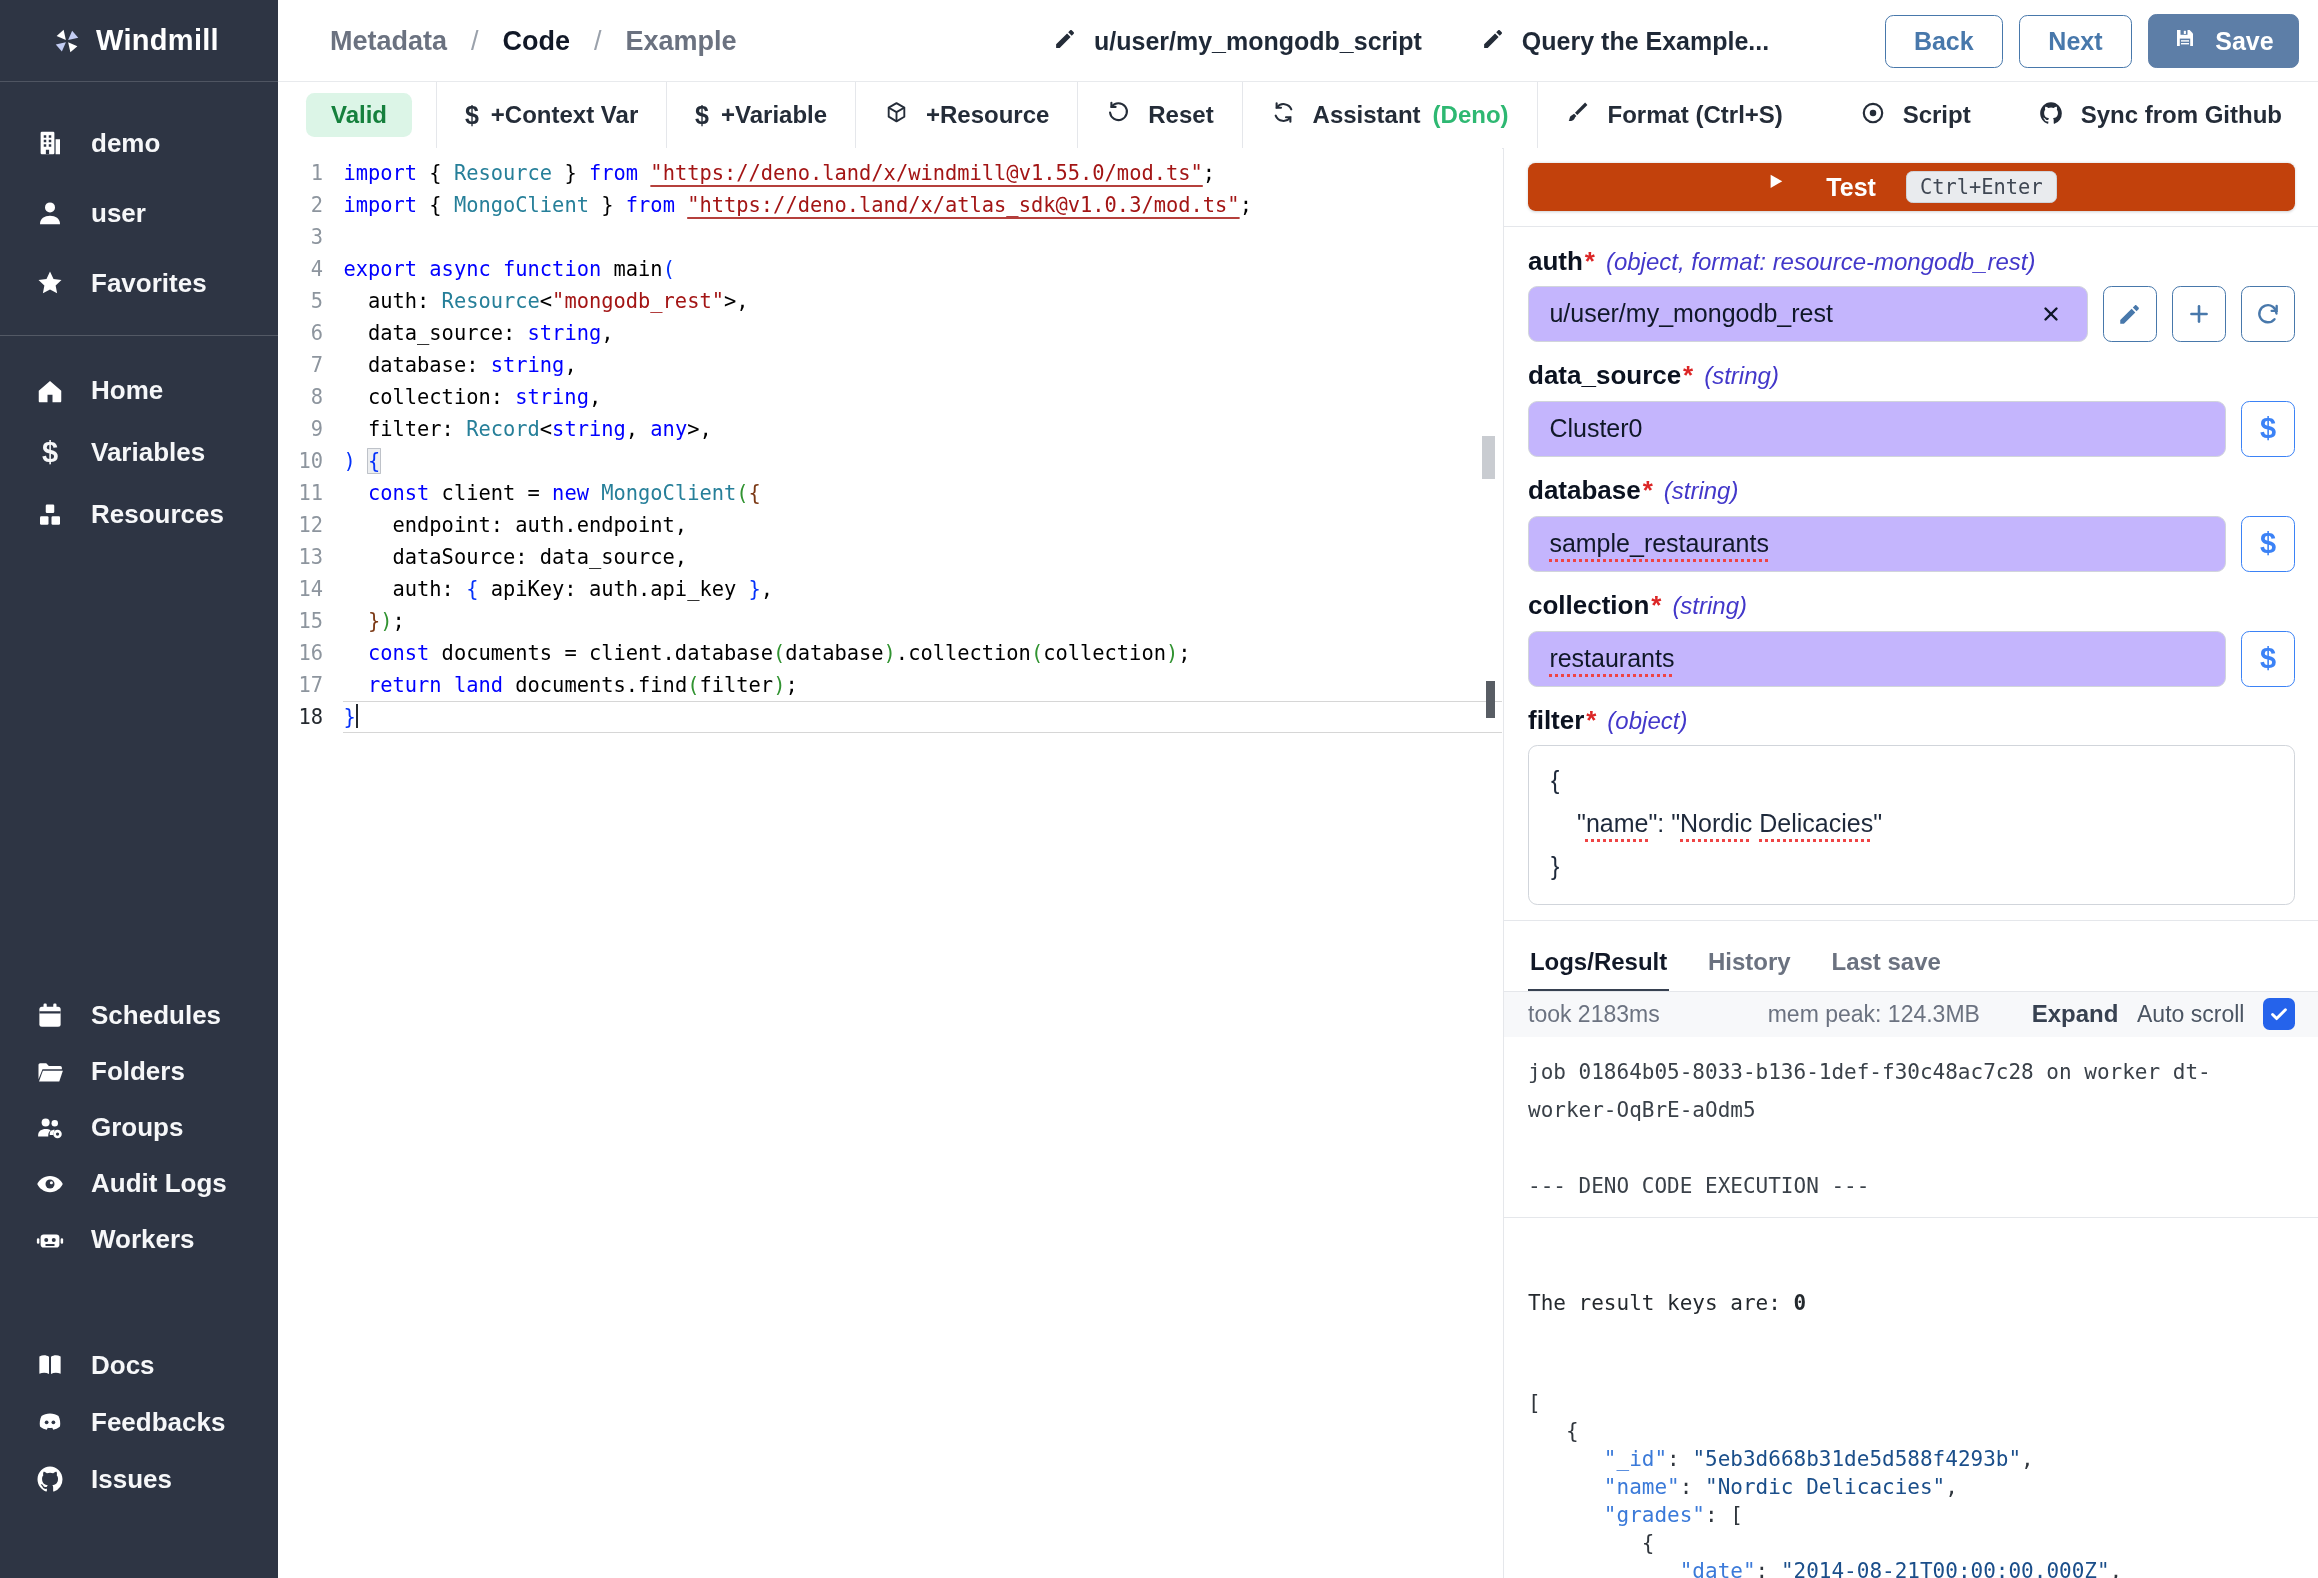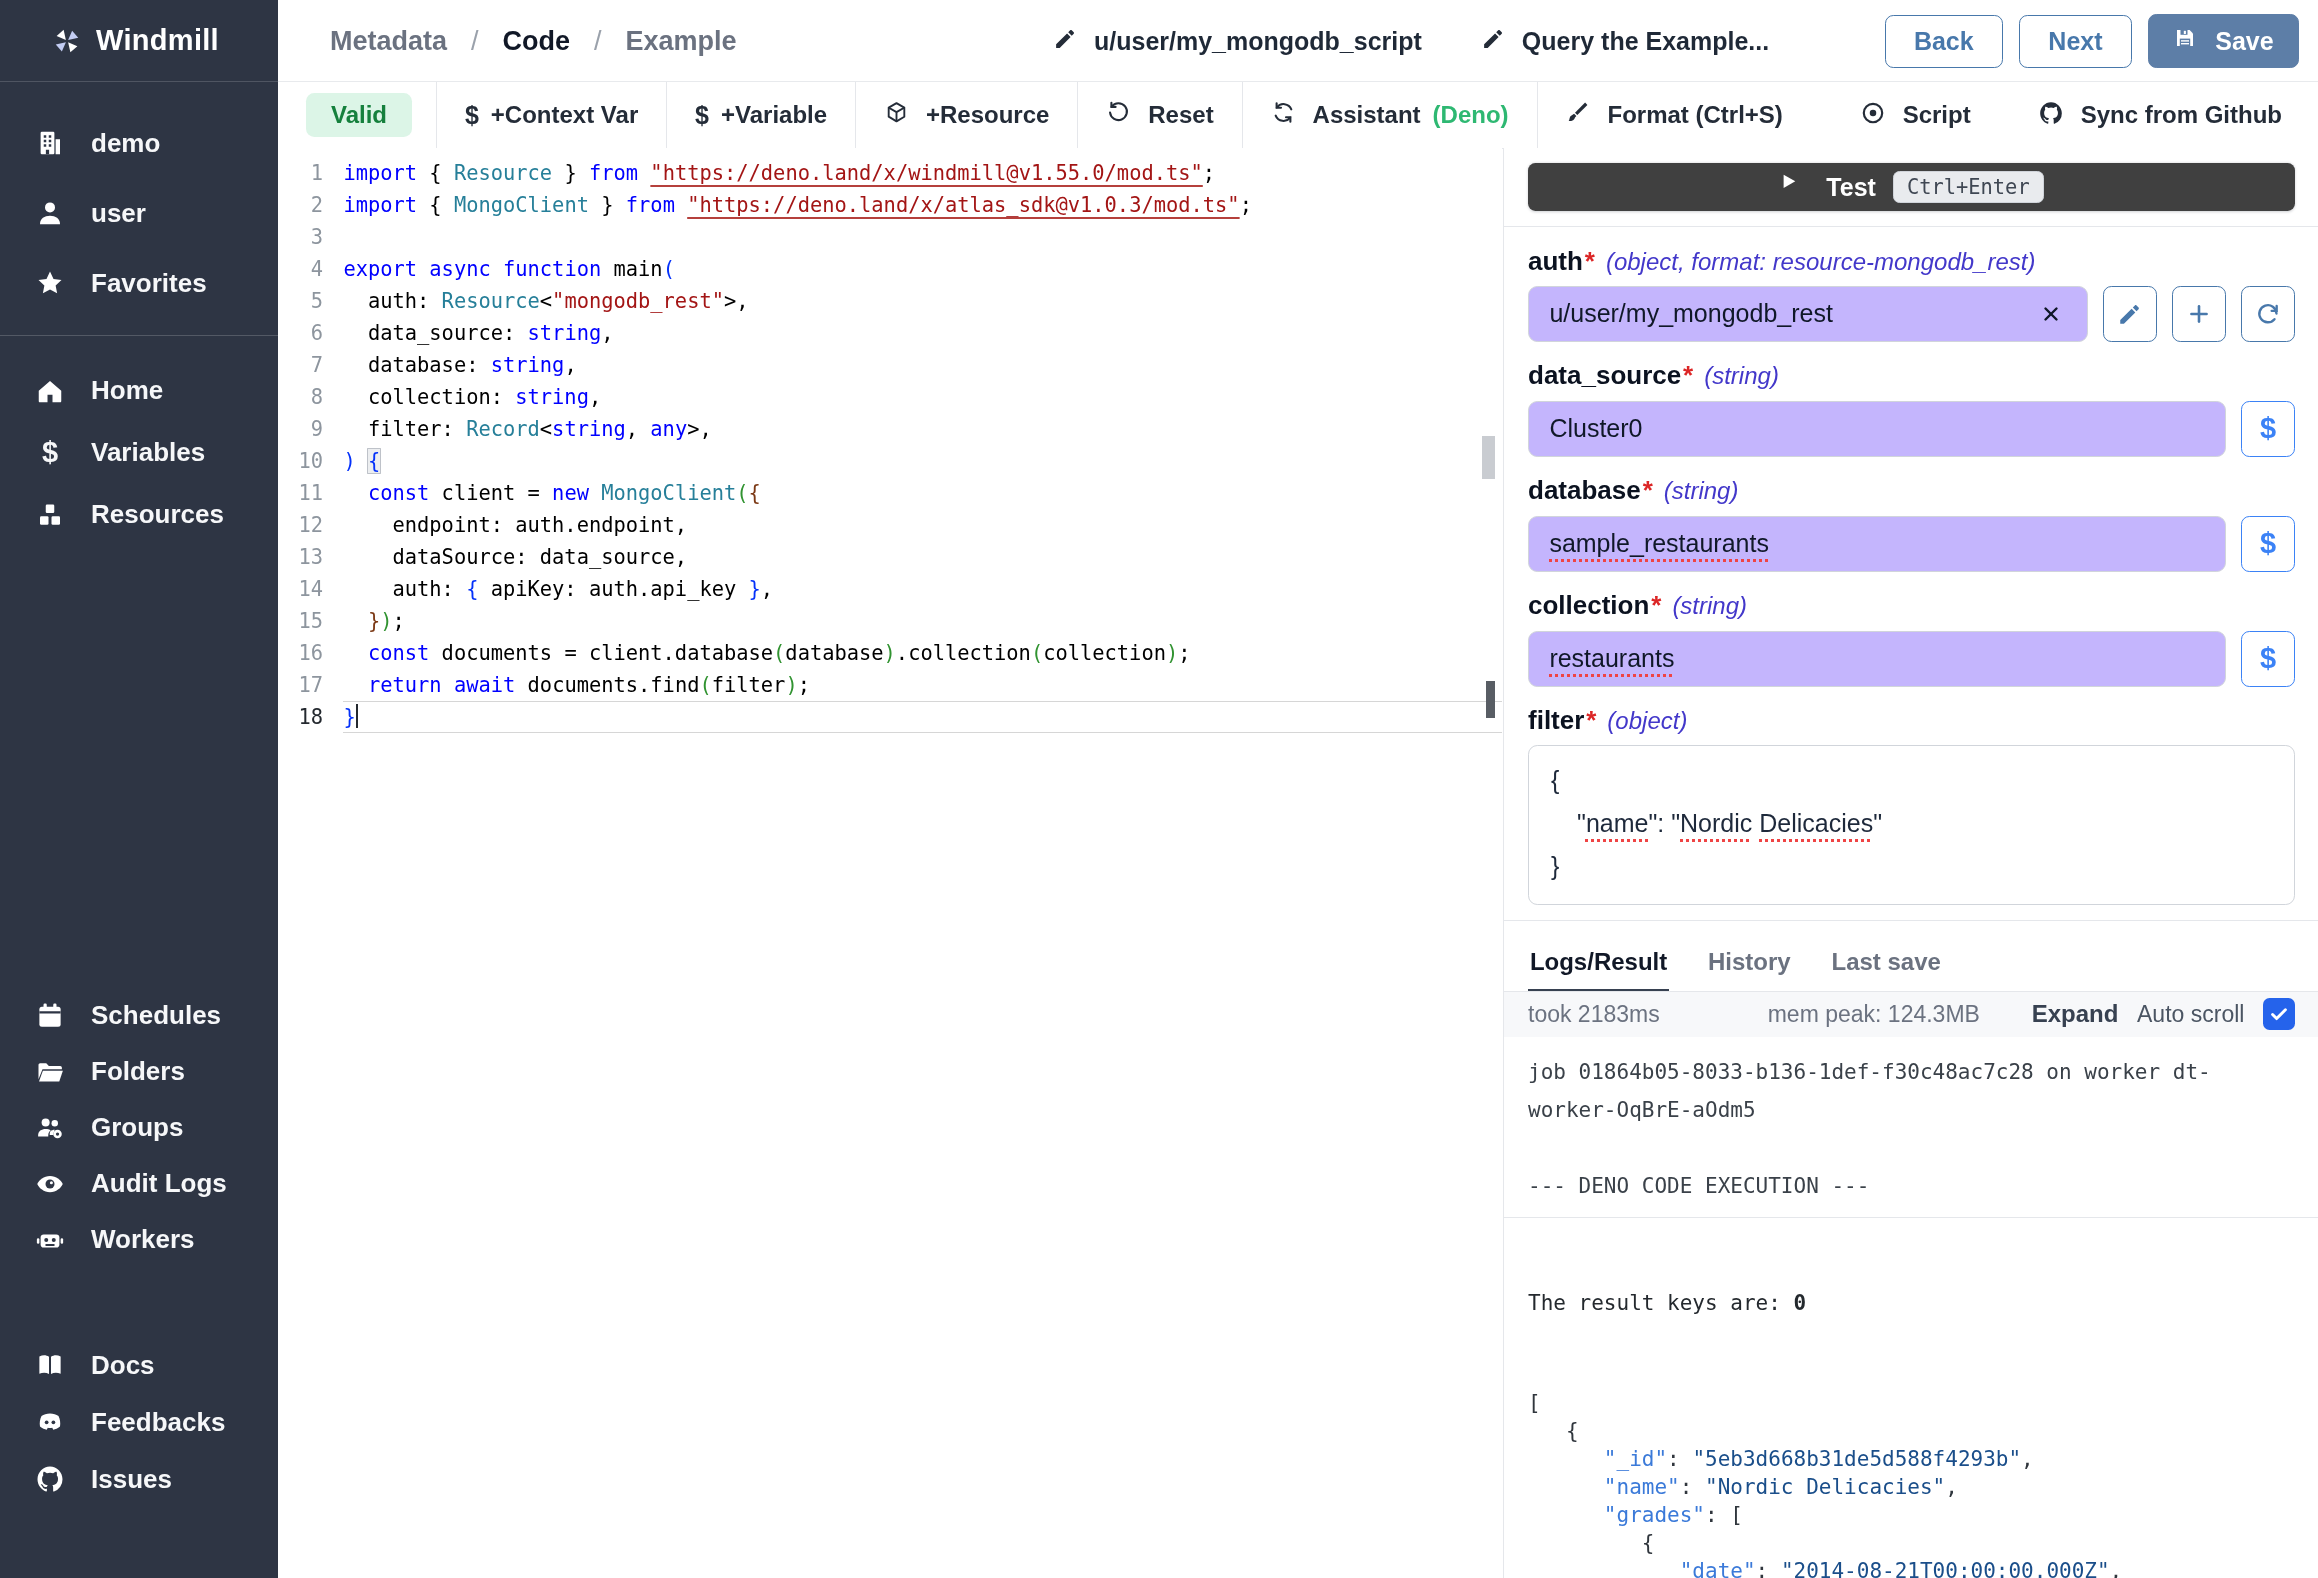--- a/index.html
+++ b/index.html
@@ -61,21 +61,21 @@
   .k { color:#0000ff; } .t { color:#267f99; } .s { color:#a31515; }
   .su { color:#a31515; text-decoration:underline; text-decoration-color:#b5403c; text-underline-offset:4.6px; }
   .b1 { color:#0431fa; } .b2 { color:#319331; } .b3 { color:#7b3814; } .d { color:#000; }
   .bm { color:#0431fa; background:#eceef0; box-shadow:0 0 0 0.9px #b7bcc3; }
   .caret { display:inline-block; width:1.9px; height:24px; background:#24292f; vertical-align:-3.7px; }
   .esb-thumb { position:absolute; right:7.4px; top:288px; width:13px; height:43px; background:#c9ccd1; }
   .esb-mark { position:absolute; right:7.4px; top:533px; width:8.3px; height:37px; background:#585d64; }
 
   
   .panel { position:absolute; left:1503px; top:148px; width:816px; height:1430px; border-left:0.9px solid #e5e7eb; background:#fff; overflow:hidden; }
-  .test-btn { margin:15px 24px 0; height:48px; background:#404040; border-radius:7.4px; display:flex; align-items:center; justify-content:center; gap:17px; color:#fff; font-size:25px; font-weight:700; box-shadow:0 0.9px 2.8px rgba(16,24,40,.2); cursor:pointer; }
+  .test-btn { margin:15px 24px 0; height:48px; background:#c2410c; border-radius:7.4px; display:flex; align-items:center; justify-content:center; gap:30px; color:#fff; font-size:25px; font-weight:700; box-shadow:0 0.9px 2.8px rgba(16,24,40,.2); cursor:pointer; }
   .test-btn svg { width:18.6px; height:18.6px; }
   .kbd { background:#e9ebee; border:0.9px solid #d0d4da; border-radius:6.5px; color:#3f4753; font-family:"DejaVu Sans Mono",monospace; font-size:20.4px; padding:2.8px 13px; font-weight:500; }
   .phr { border:none; border-top:0.9px solid #e5e7eb; margin-top:15px; }
   .flabel { margin:18.6px 24px 0; font-size:26px; font-weight:700; color:#0b1220; display:flex; align-items:baseline; }
   .req { color:#dc2626; margin-left:1.9px; }
   .ftype { color:#4338ca; font-style:italic; font-weight:500; font-size:24px; margin-left:11px; }
   .frow { margin:9.3px 24px 0; display:flex; gap:15px; align-items:stretch; }
   .finput { flex:1; border:0.9px solid #d1d5db; border-radius:9.3px; height:56px; display:flex; align-items:center; padding:0 20.4px; font-size:25px; color:#101828; background:#c4b5fd; cursor:text; }
   .spell { text-decoration:underline; text-decoration-style:dotted; text-decoration-color:#ef4444; text-decoration-thickness:2.8px; text-underline-offset:7.4px; }
   .xbtn { margin-left:auto; width:32px; height:32px; display:flex; align-items:center; justify-content:center; cursor:pointer; }
@@ -469,21 +469,21 @@
       <div class="cline">
         <span class="lnum">15</span>
         <span class="lbody"><span class="d">  </span><span class="b3">}</span><span class="b2">)</span><span class="d">;</span></span>
       </div>
       <div class="cline">
         <span class="lnum">16</span>
         <span class="lbody"><span class="d">  </span><span class="k">const</span><span class="d"> documents = client.database</span><span class="b2">(</span><span class="d">database</span><span class="b2">)</span><span class="d">.collection</span><span class="b2">(</span><span class="d">collection</span><span class="b2">)</span><span class="d">;</span></span>
       </div>
       <div class="cline">
         <span class="lnum">17</span>
-        <span class="lbody"><span class="d">  </span><span class="k">return</span><span class="d"> </span><span class="k">await</span><span class="d"> documents.find</span><span class="b2">(</span><span class="d">filter</span><span class="b2">)</span><span class="d">;</span></span>
+        <span class="lbody"><span class="d">  </span><span class="k">return</span><span class="d"> </span><span class="k">land</span><span class="d"> documents.find</span><span class="b2">(</span><span class="d">filter</span><span class="b2">)</span><span class="d">;</span></span>
       </div>
       <div class="cline">
         <span class="lnum curn">18</span>
         <span class="lbody cur"><span class="b1">}</span><span class="caret"></span></span>
       </div>
     </div>
   <div class="esb-thumb"></div>
   <div class="esb-mark"></div>
 </main>
 

